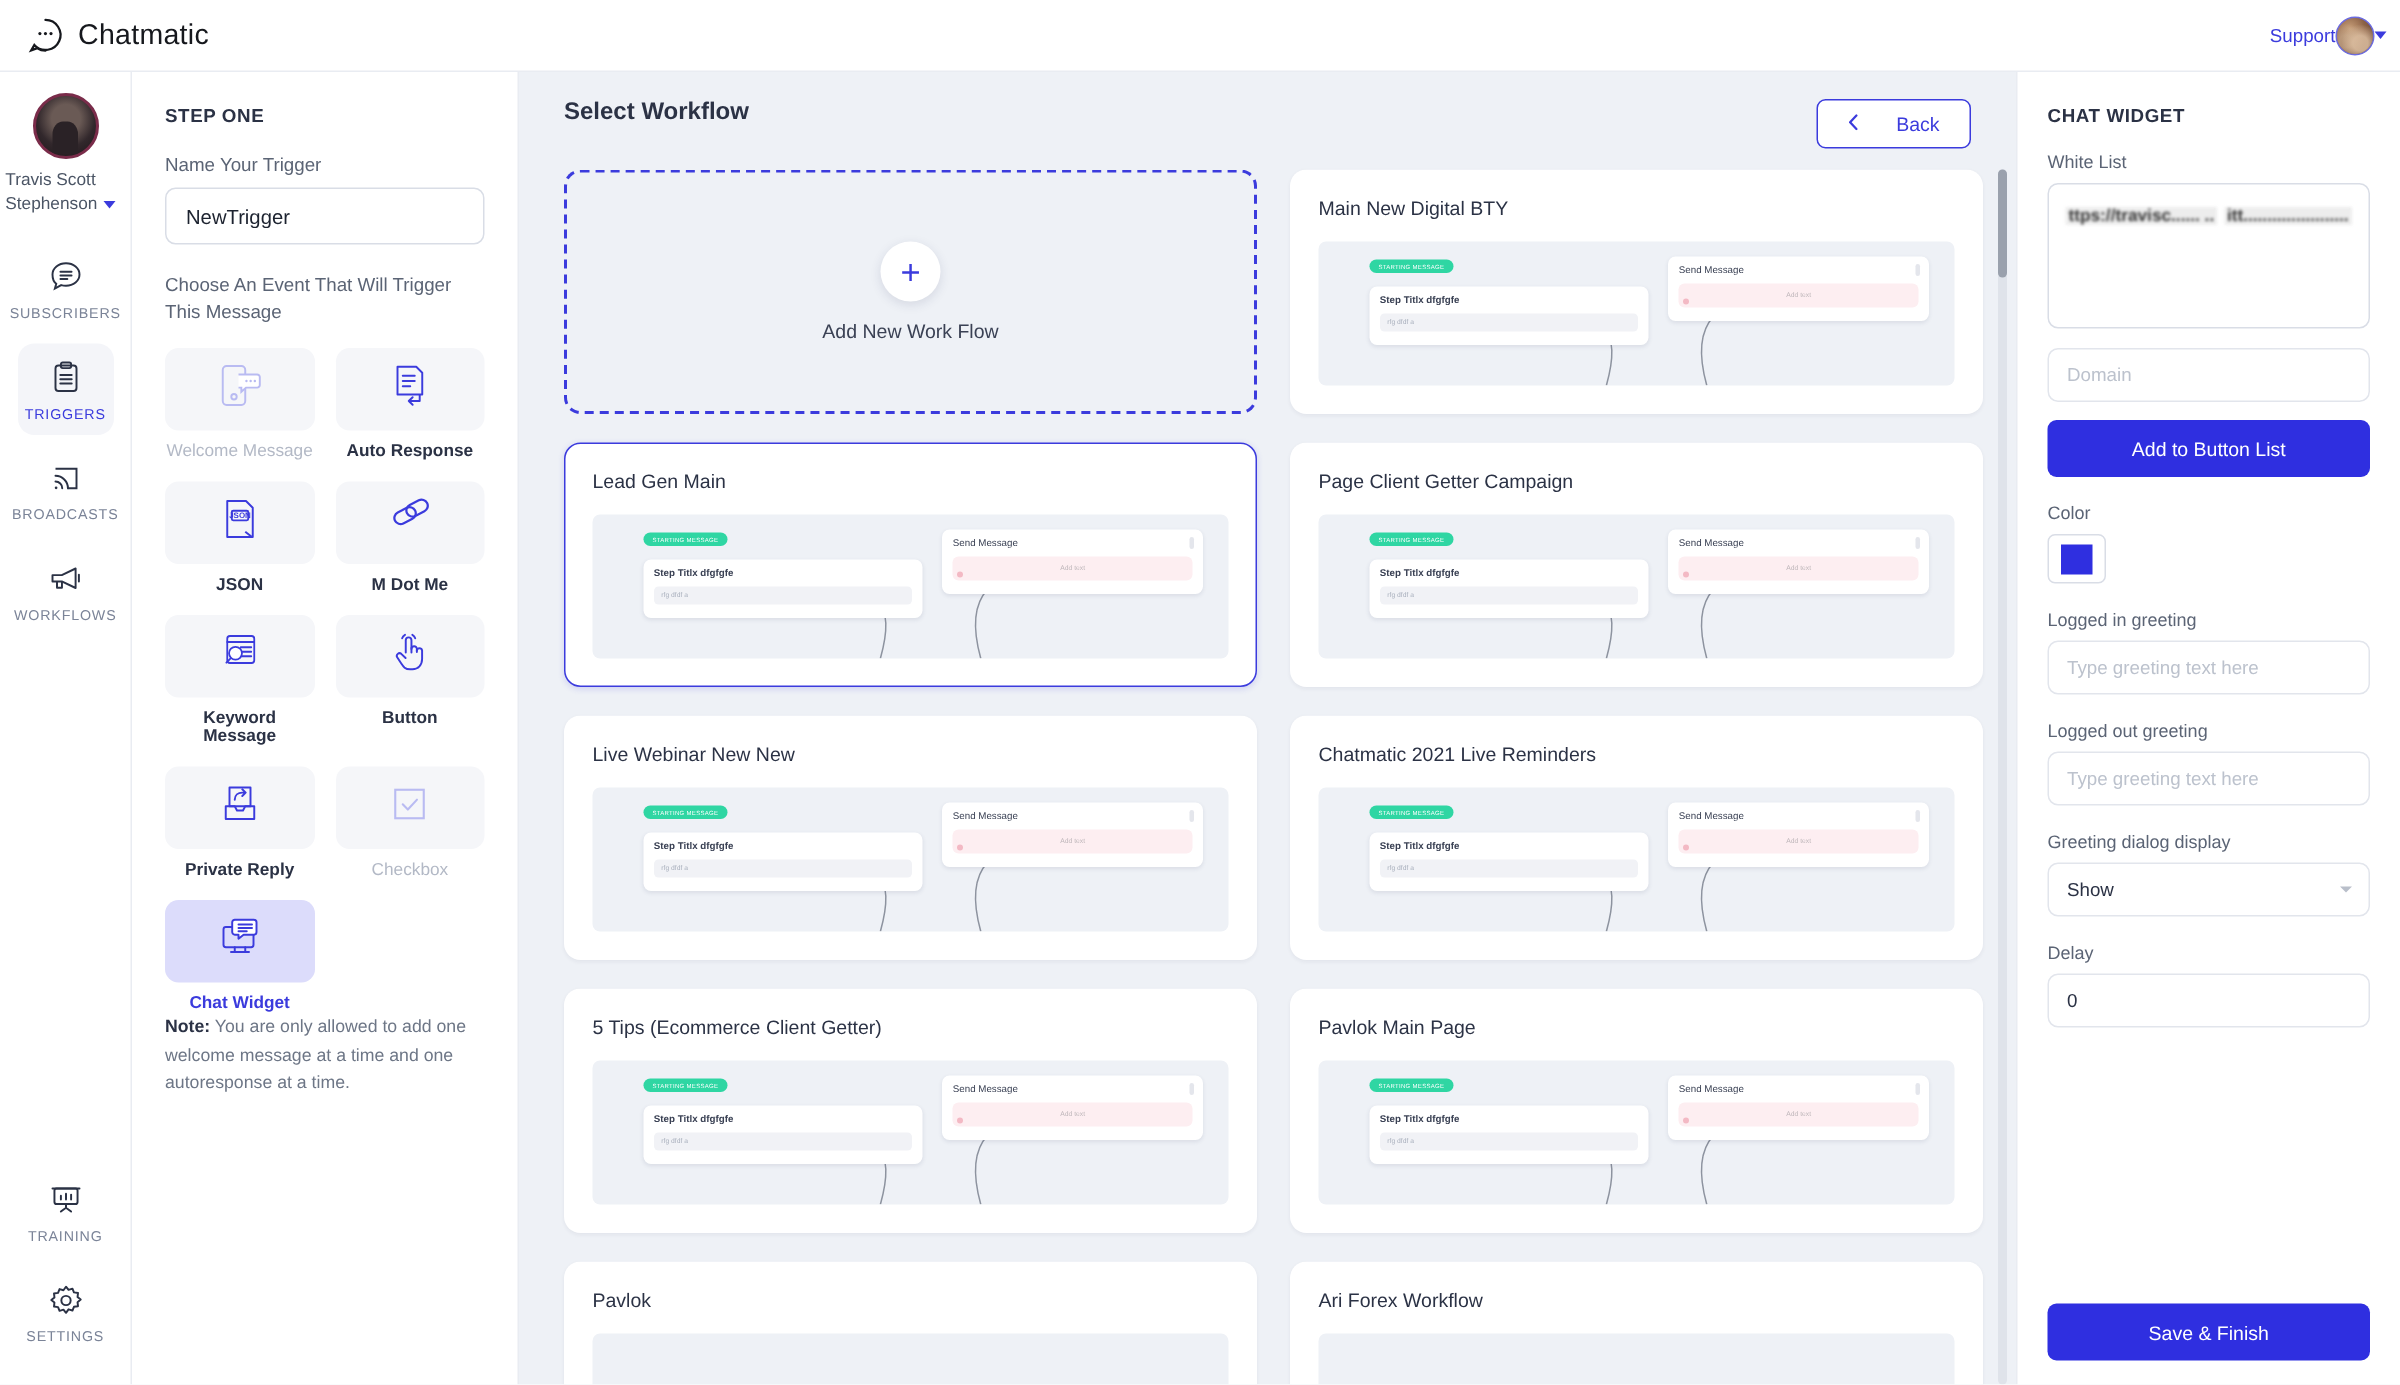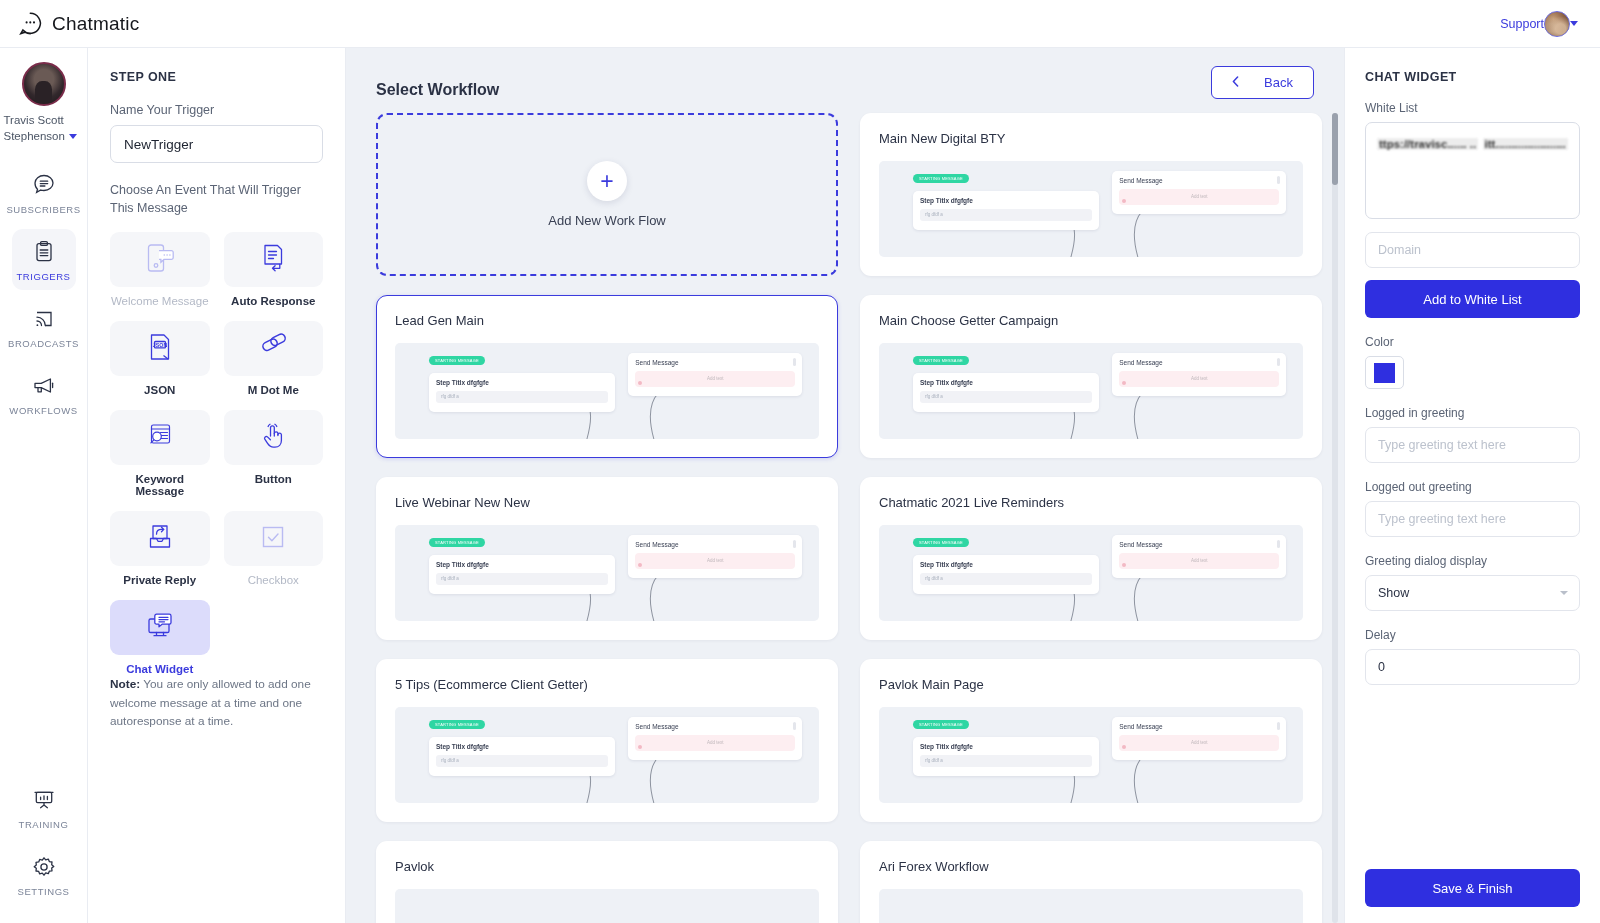--- a/index.html
+++ b/index.html
@@ -10,21 +10,21 @@
     overflow: hidden;
   }
   .app { position: relative; width: 1600px; height: 923px; display: flex; flex-direction: column; }
 
   
   .topbar {
     height: 48px; flex: 0 0 48px;
     background: #ffffff;
     border-bottom: 1px solid #e9ecf2;
     display: flex; align-items: center;
-    padding: 0 22px 0 18px;
+    padding: 0 9px 0 18px;
     position: relative; z-index: 10;
   }
   .brand { display: flex; align-items: center; gap: 9px; }
   .brand-logo { width: 25px; height: 25px; }
   .brand-name {
     font-size: 19px; color: #16181d; letter-spacing: .2px; font-weight: 400;
   }
   .topbar-right { margin-left: auto; display: flex; align-items: center; }
   .support-link { font-size: 12.5px; color: #3b3bdd; text-decoration: none; }
   .avatar-top {
@@ -110,21 +110,21 @@
   .trig.disabled .trig-lbl { color: #b3b9c6; font-weight: 400;}
   .trig.selected .trig-lbl { color: #3b3bdd; }
   .note { font-size: 11.8px; color: #6d7686; line-height: 1.55; }
   .note b { color: #2b3245; }
 
   
   .main {
     flex: 1 1 auto; min-width: 0; background: #eef1f6;
     display: flex; flex-direction: column; position: relative;
   }
-  .main-head { padding: 18px 30px 8px 30px; display: flex; align-items: flex-end; }
+  .main-head { padding: 18px 30px 8px 30px; display: flex; align-items: flex-start; }
   .main-title { font-size: 16px; font-weight: 700; color: #2b3245; }
   .back-btn {
     margin-left: auto; display: inline-flex; align-items: center; gap: 25px;
     height: 33px; padding: 0 20px; border: 1.6px solid #3b3bdd; border-radius: 6px;
     background: #fff; color: #3b3bdd; font-size: 13px; cursor: pointer;
     font-family: "Liberation Sans", sans-serif;
   }
   .main-scroll {
     flex: 1 1 auto; overflow: hidden; padding: 6px 22px 0 30px; position: relative;
   }
@@ -558,21 +558,21 @@
                       <span>Add text</span>
                       <i class="send-dot"></i>
                     </div>
                     <i class="send-kebab"></i>
                   </div>
               </div>
             </div>
           </div>
 
           <div class="wcard">
-            <div class="wcard-title">Main Choose Getter Campaign</div>
+            <div class="wcard-title">Page Client Getter Campaign</div>
             <div class="thumb">
               <svg class="wire" width="100%" height="100%" viewBox="0 0 380 96" preserveAspectRatio="none">
                   <path d="M168 52 C178 64, 176 80, 172 96"></path>
                   <path d="M236 50 C226 62, 228 80, 232 96"></path>
                 </svg>
               <div class="node-start">
                 <div class="badge-start"><span>STARTING MESSAGE</span></div>
                 <div class="node-box">
                     <div class="node-h">Step Titlx dfgfgfe</div>
                     <div class="node-sub">rfg dfdf a</div>
@@ -720,21 +720,21 @@
       <div class="rp-title">CHAT WIDGET</div>
 
       <div class="rp-label">White List</div>
       <div class="whitelist">
         <div class="wl-item">ttps://travisc......  ..</div>
         <div class="wl-item second">itt......................</div>
       </div>
 
       <div style="height:13px"></div>
       <input class="rp-input" placeholder="Domain" style="">
-      <button class="btn-primary">Add to White List</button>
+      <button class="btn-primary">Add to Button List</button>
 
       <div class="rp-label">Color</div>
       <div class="color-swatch">
         <div class="color-inner"></div>
       </div>
 
       <div class="rp-label">Logged in greeting</div>
       <input class="rp-input" placeholder="Type greeting text here" style="">
 
       <div class="rp-label">Logged out greeting</div>

